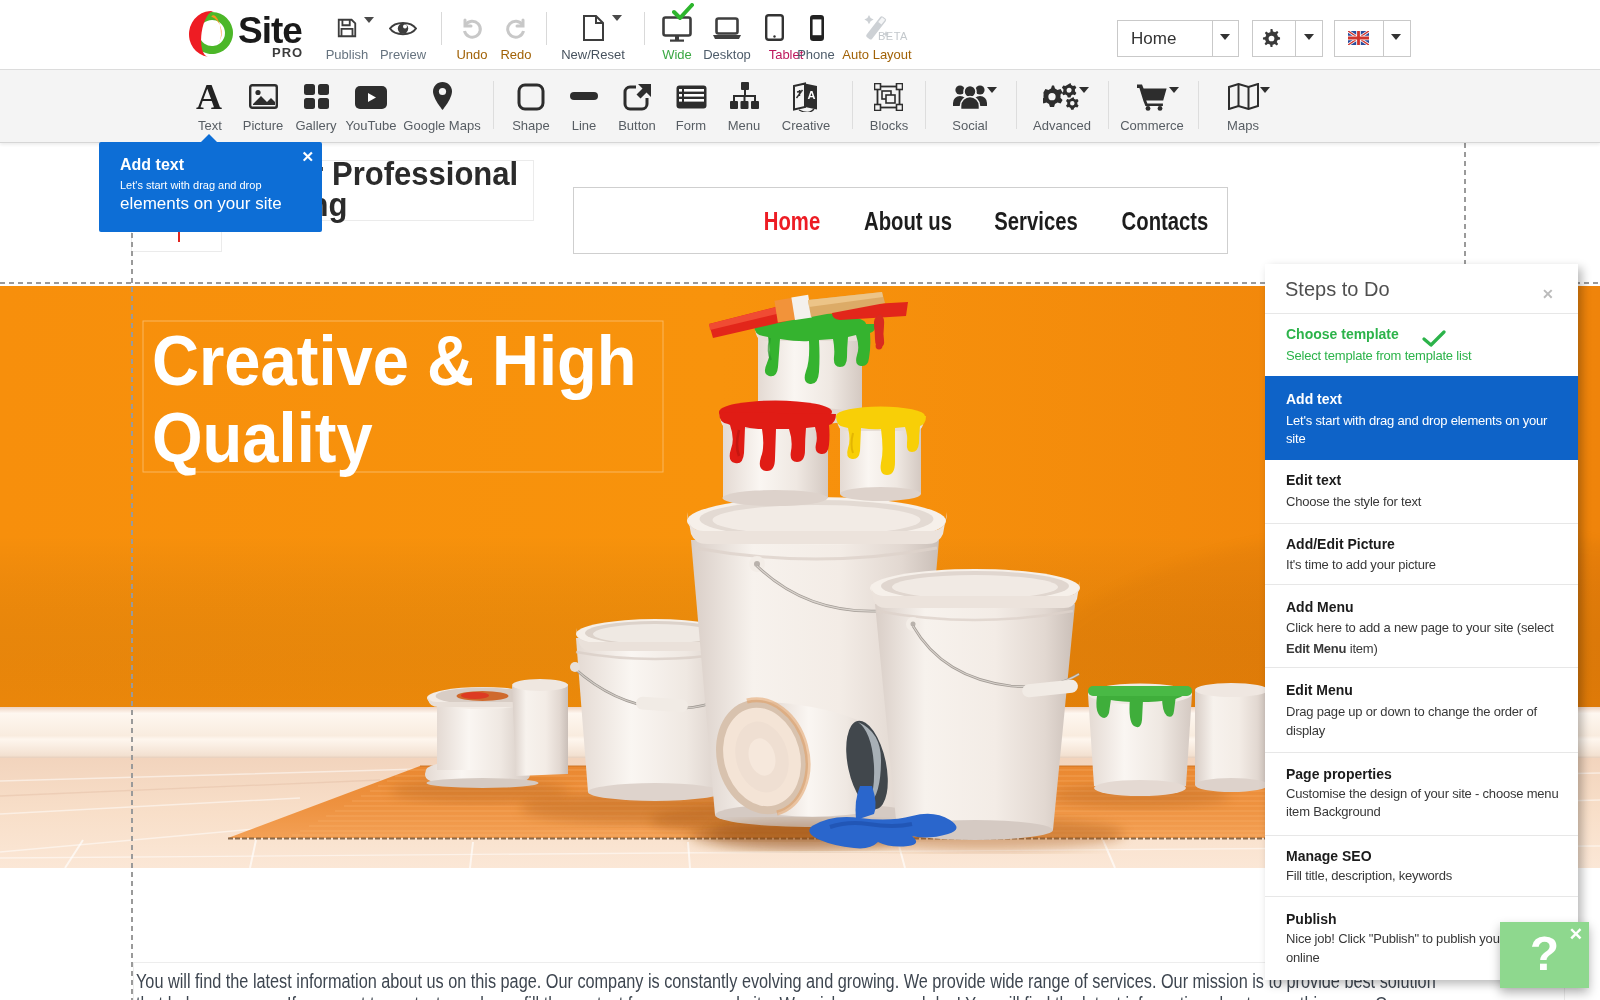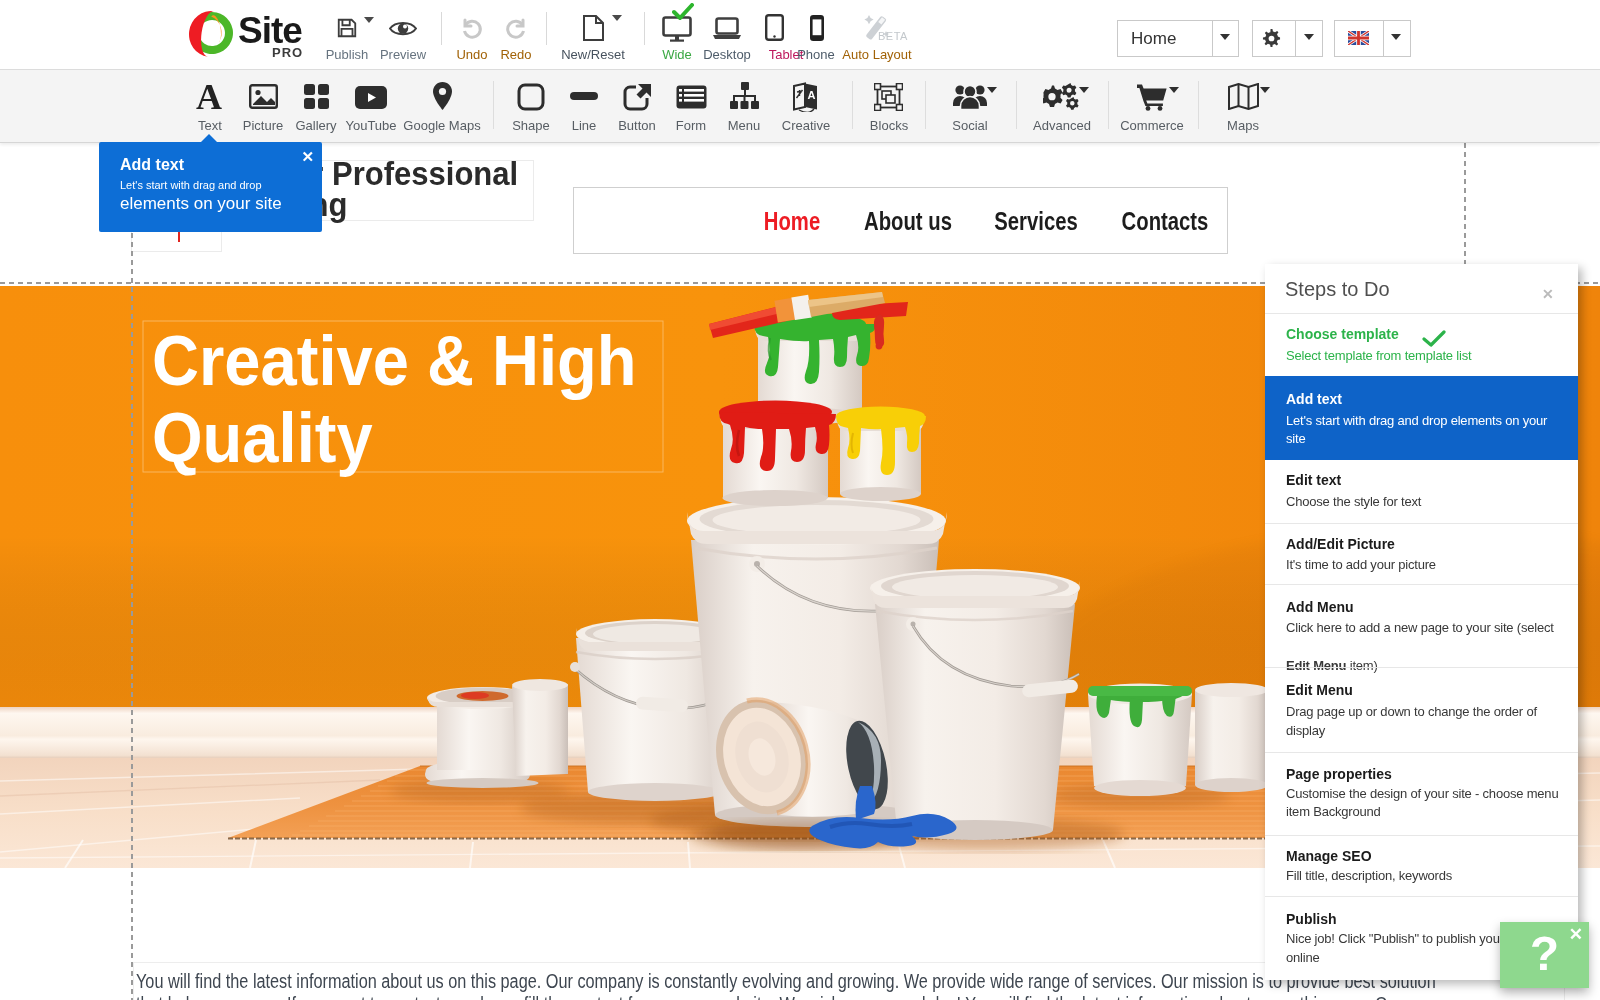--- a/index.html
+++ b/index.html
@@ -583,21 +583,21 @@
     <div class="ln dd" style="top:150px; color:#fff;">Let's start with drag and drop elements on your</div>
     <div class="ln dd" style="top:168px; color:#fff;">site</div>
     <div class="ln tt" style="top:208px;">Edit text</div>
     <div class="ln dd" style="top:231px;">Choose the style for text</div>
     <div class="div" style="top:259px;"></div>
     <div class="ln tt" style="top:272px;">Add/Edit Picture</div>
     <div class="ln dd" style="top:294px;">It's time to add your picture</div>
     <div class="div" style="top:320px;"></div>
     <div class="ln tt" style="top:335px;">Add Menu</div>
     <div class="ln dd" style="top:357px;">Click here to add a new page to your site (select</div>
-    <div class="ln dd" style="top:378px;margin-top:17px;"><b>Edit Menu</b> item)</div>
+    <div class="ln dd" style="top:378px;"><b>Edit Menu</b> item)</div>
     <div class="div" style="top:403px;"></div>
     <div class="ln tt" style="top:418px;">Edit Menu</div>
     <div class="ln dd" style="top:441px;">Drag page up or down to change the order of</div>
     <div class="ln dd" style="top:460px;">display</div>
     <div class="div" style="top:488px;"></div>
     <div class="ln tt" style="top:502px;">Page properties</div>
     <div class="ln dd" style="top:523px;">Customise the design of your site - choose menu</div>
     <div class="ln dd" style="top:541px;">item Background</div>
     <div class="div" style="top:571px;"></div>
     <div class="ln tt" style="top:584px;">Manage SEO</div>

